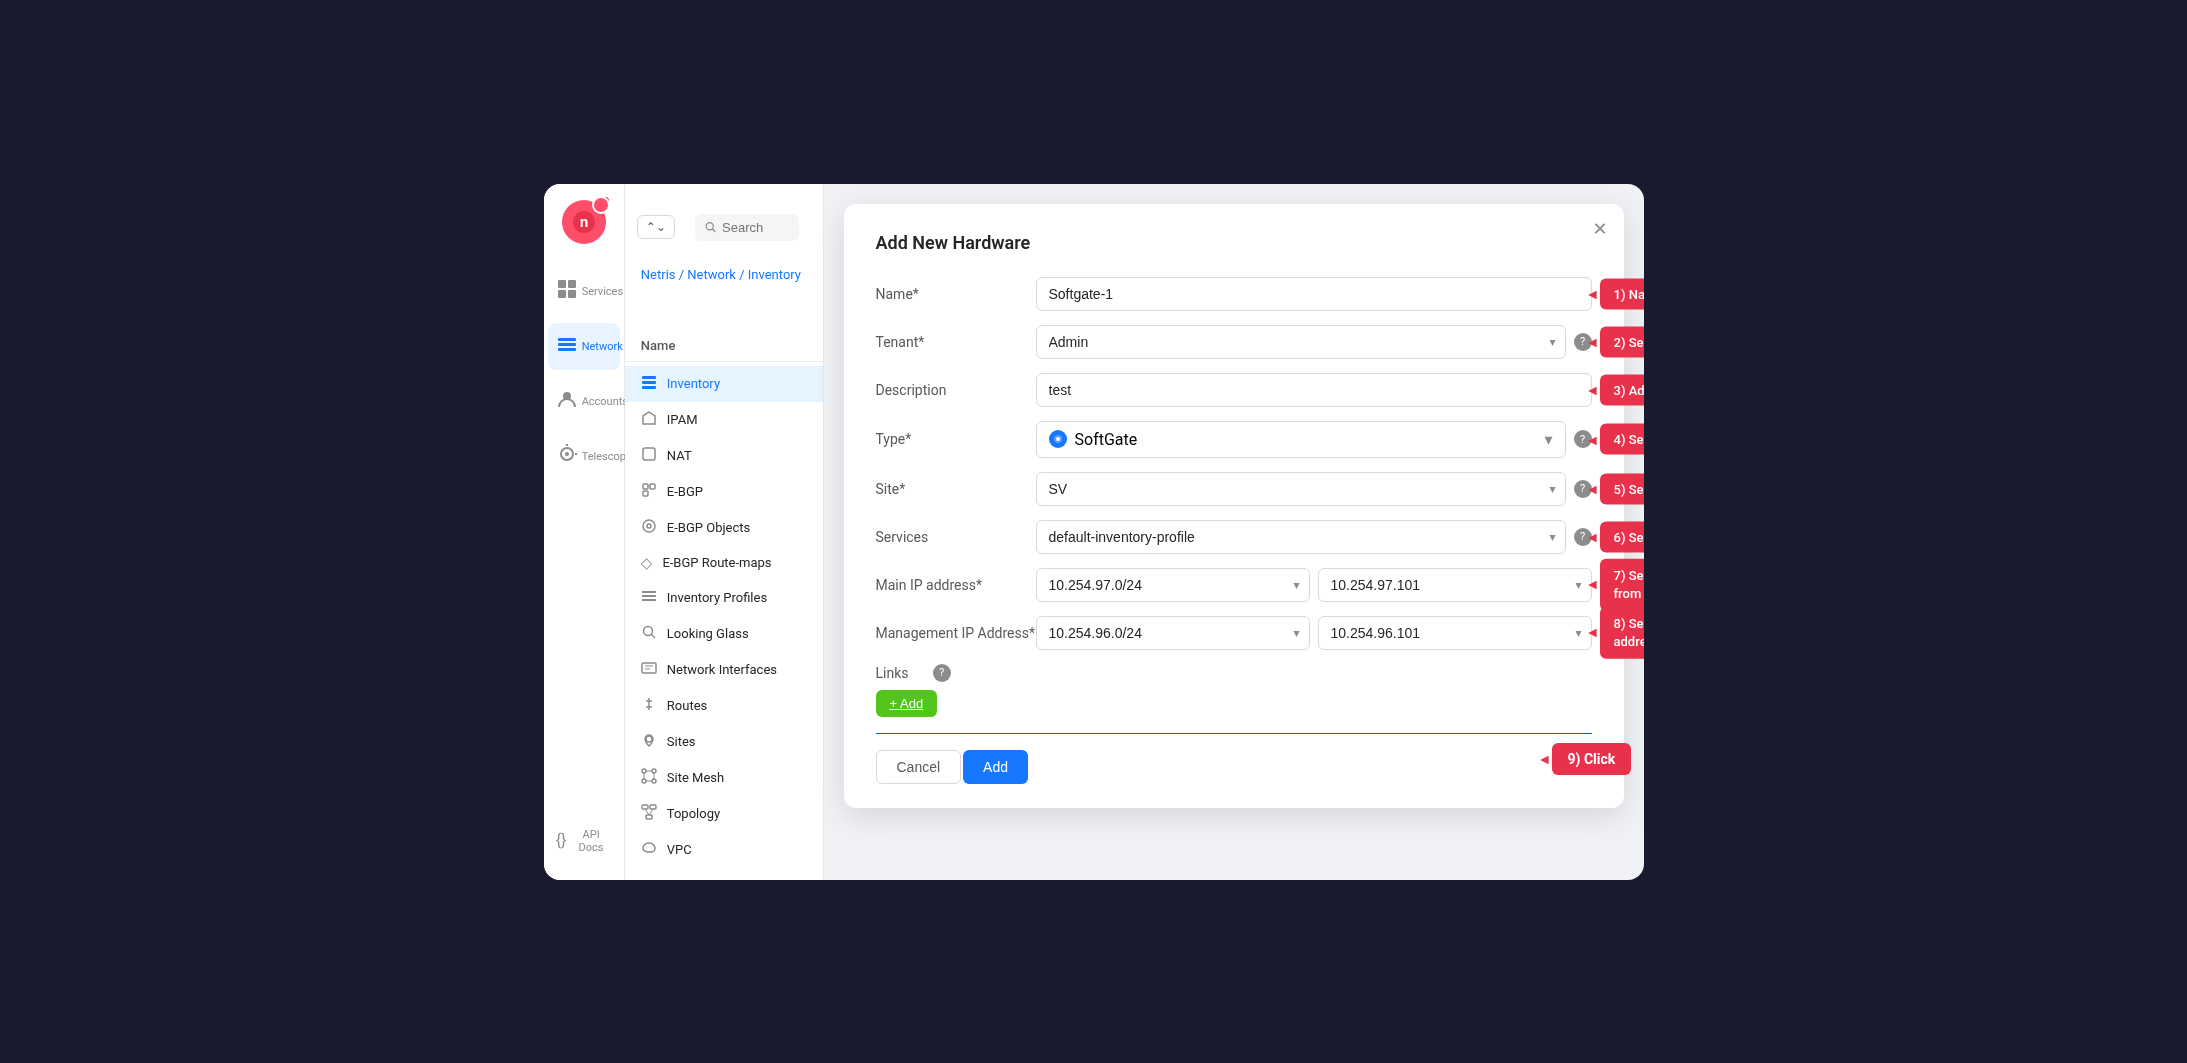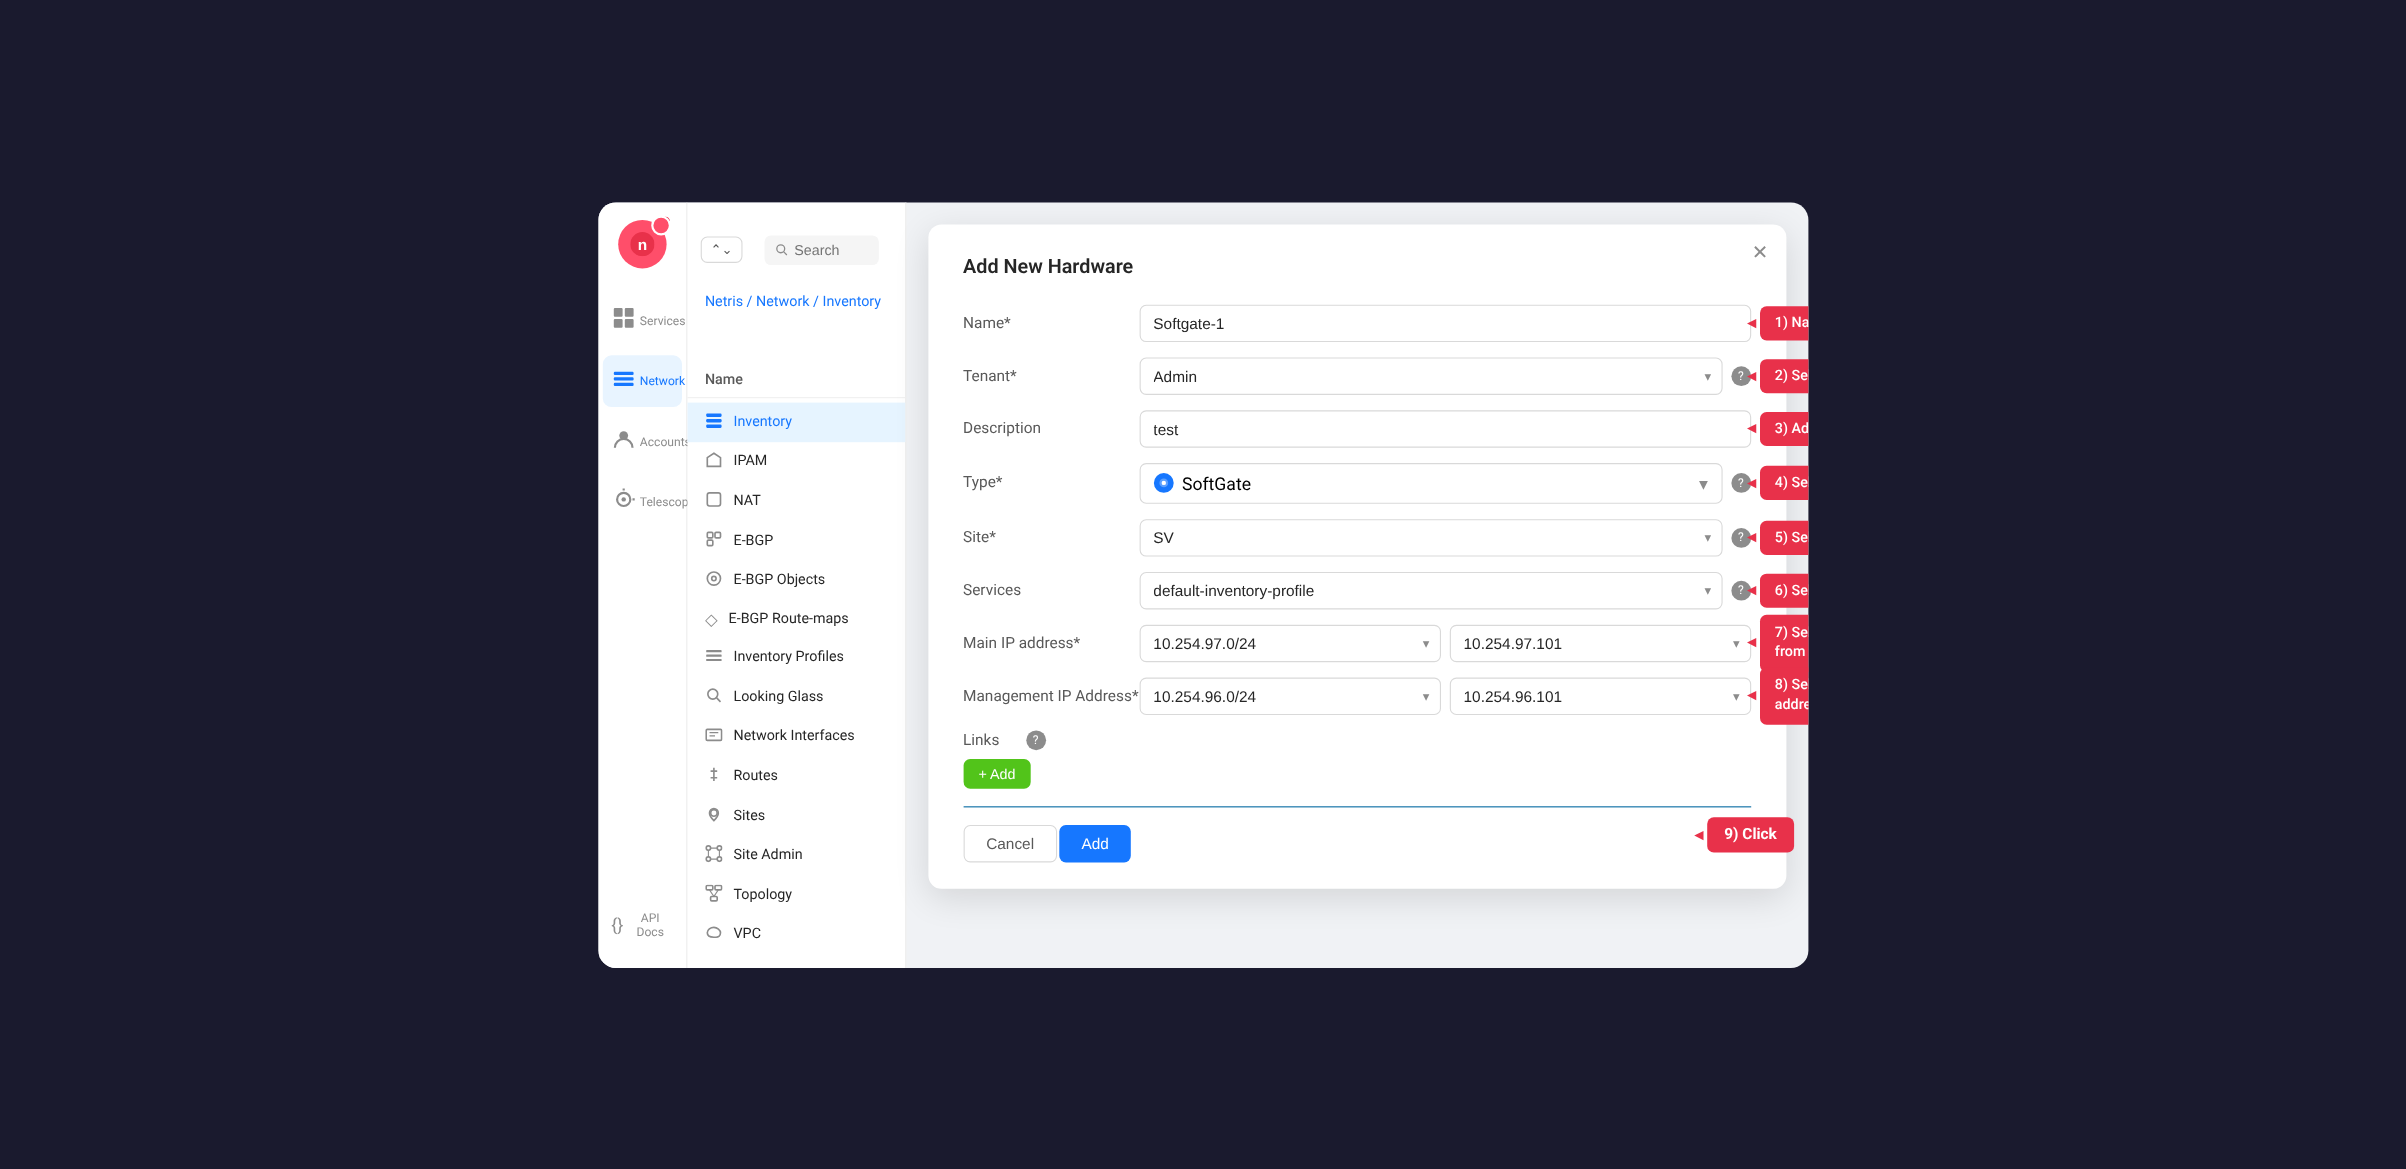--- a/index.html
+++ b/index.html
@@ -294,20 +294,21 @@
       margin-bottom: 8px;
     }
     .add-btn {
       background: #52c41a;
       color: white;
       border: none;
       border-radius: 6px;
       padding: 6px 14px;
       font-size: 13px;
       cursor: pointer;
+      text-decoration: underline;
     }
     .dialog-footer {
       display: flex;
       justify-content: flex-start;
       gap: 2px;
       padding-top: 16px;
       border-top: 1px solid #0369a1;
       margin-top: 8px;
       position: relative;
     }
@@ -575,21 +576,21 @@
           <circle cx="3" cy="3" r="2" stroke="#8c8c8c" stroke-width="1.5" fill="none"></circle>
           <circle cx="13" cy="3" r="2" stroke="#8c8c8c" stroke-width="1.5" fill="none"></circle>
           <circle cx="3" cy="13" r="2" stroke="#8c8c8c" stroke-width="1.5" fill="none"></circle>
           <circle cx="13" cy="13" r="2" stroke="#8c8c8c" stroke-width="1.5" fill="none"></circle>
           <line x1="5" y1="3" x2="11" y2="3" stroke="#8c8c8c" stroke-width="1"></line>
           <line x1="3" y1="5" x2="3" y2="11" stroke="#8c8c8c" stroke-width="1"></line>
           <line x1="5" y1="13" x2="11" y2="13" stroke="#8c8c8c" stroke-width="1"></line>
           <line x1="13" y1="5" x2="13" y2="11" stroke="#8c8c8c" stroke-width="1"></line>
         </svg>
       </span>
-      <span>Site Admin</span>
+      <span>Site Mesh</span>
     </div>
 
     <div class="menu-item">
       <span class="menu-icon">
         <svg width="16" height="16" viewBox="0 0 16 16" fill="none">
           <rect x="1" y="1" width="6" height="4" rx="1" stroke="#8c8c8c" stroke-width="1.5" fill="none"></rect>
           <rect x="9" y="1" width="6" height="4" rx="1" stroke="#8c8c8c" stroke-width="1.5" fill="none"></rect>
           <rect x="5" y="11" width="6" height="4" rx="1" stroke="#8c8c8c" stroke-width="1.5" fill="none"></rect>
           <line x1="4" y1="5" x2="8" y2="11" stroke="#8c8c8c" stroke-width="1"></line>
           <line x1="12" y1="5" x2="8" y2="11" stroke="#8c8c8c" stroke-width="1"></line>

